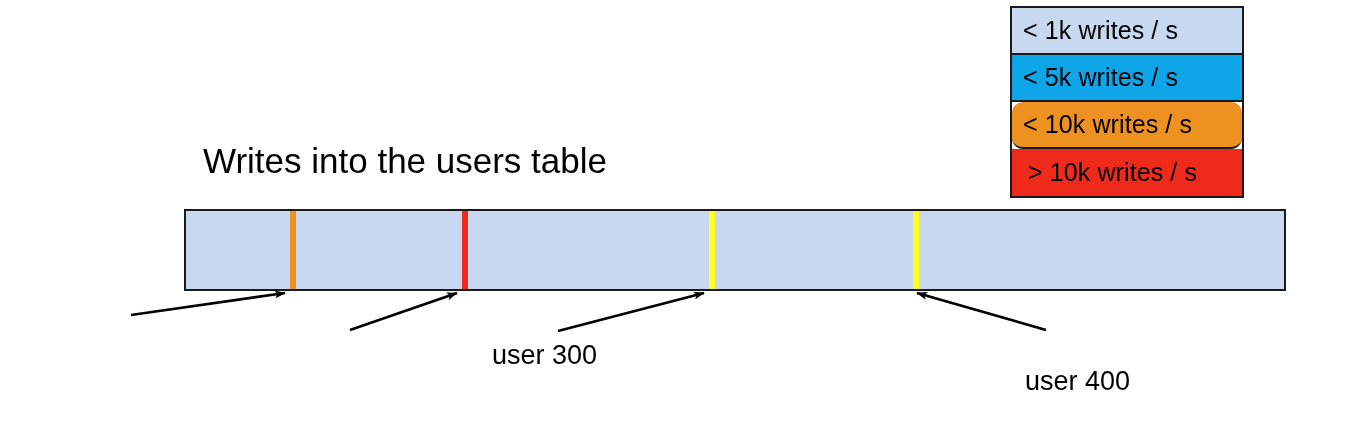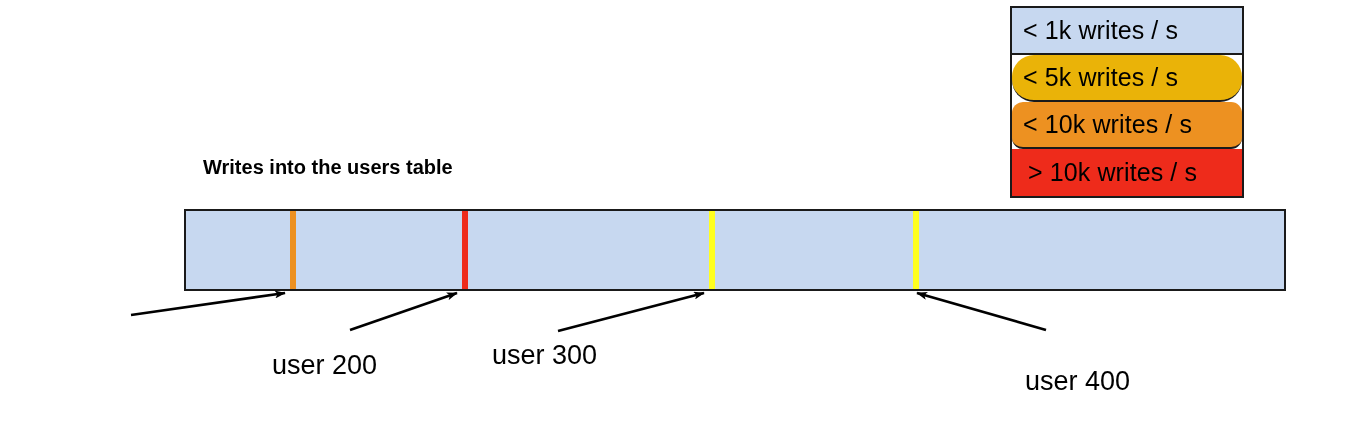--- a/index.html
+++ b/index.html
@@ -44,24 +44,23 @@
     white-space: nowrap;
   }
   .legend-row:last-child {
     border-bottom: none;
   }
 
   
   .chart-title {
     position: absolute;
     left: 203px;
-    top: 156px;
-    font-size: 20px;
+    top: 141px;
+    font-size: 35px;
     white-space: nowrap;
-    font-weight: bold;
   }
 
   
   .bar {
     position: absolute;
     left: 184px;
     top: 209px;
     width: 1102px;
     height: 82px;
     box-sizing: border-box;
@@ -95,21 +94,21 @@
 </style>
 </head>
 <body>
 
 <div id="canvas">
 
   <div class="legend">
     <div class="legend-row" style="background: rgb(199, 216, 240);">
       <span>&lt; 1k writes / s</span>
     </div>
-    <div class="legend-row" style="background: #eab308; border-radius: 22px;">
+    <div class="legend-row" style="background: #0ea5e9;">
       <span>&lt; 5k writes / s</span>
     </div>
     <div class="legend-row" style="background: rgb(237, 145, 33); border-radius: 11px;">
       <span>&lt; 10k writes / s</span>
     </div>
     <div class="legend-row" style="background: rgb(238, 43, 27); padding-left: 16px;">
       <span>&gt; 10k writes / s</span>
     </div>
   </div>
 
@@ -127,17 +126,16 @@
       <marker id="arrowhead" markerWidth="11" markerHeight="8" refX="10.2" refY="4" orient="auto" markerUnits="userSpaceOnUse">
         <path d="M 0 0 L 11 4 L 0 8 L 2.6 4 Z" fill="#000000"></path>
       </marker>
     </defs>
     <line x1="131" y1="315" x2="285" y2="293" stroke="#000000" stroke-width="2.6" marker-end="url(#arrowhead)"></line>
     <line x1="350" y1="330" x2="457" y2="293" stroke="#000000" stroke-width="2.6" marker-end="url(#arrowhead)"></line>
     <line x1="558" y1="331" x2="704" y2="293" stroke="#000000" stroke-width="2.6" marker-end="url(#arrowhead)"></line>
     <line x1="1046" y1="330" x2="917" y2="293" stroke="#000000" stroke-width="2.6" marker-end="url(#arrowhead)"></line>
   </svg>
 
-  <div class="callout-label" style="left: 272px; top: 350px;">user 200</div>
   <div class="callout-label" style="left: 492px; top: 340px;">user 300</div>
   <div class="callout-label" style="left: 1025px; top: 350px; margin-top: 16px;">user 400</div>
 
 </div>
 
 </body></html>

